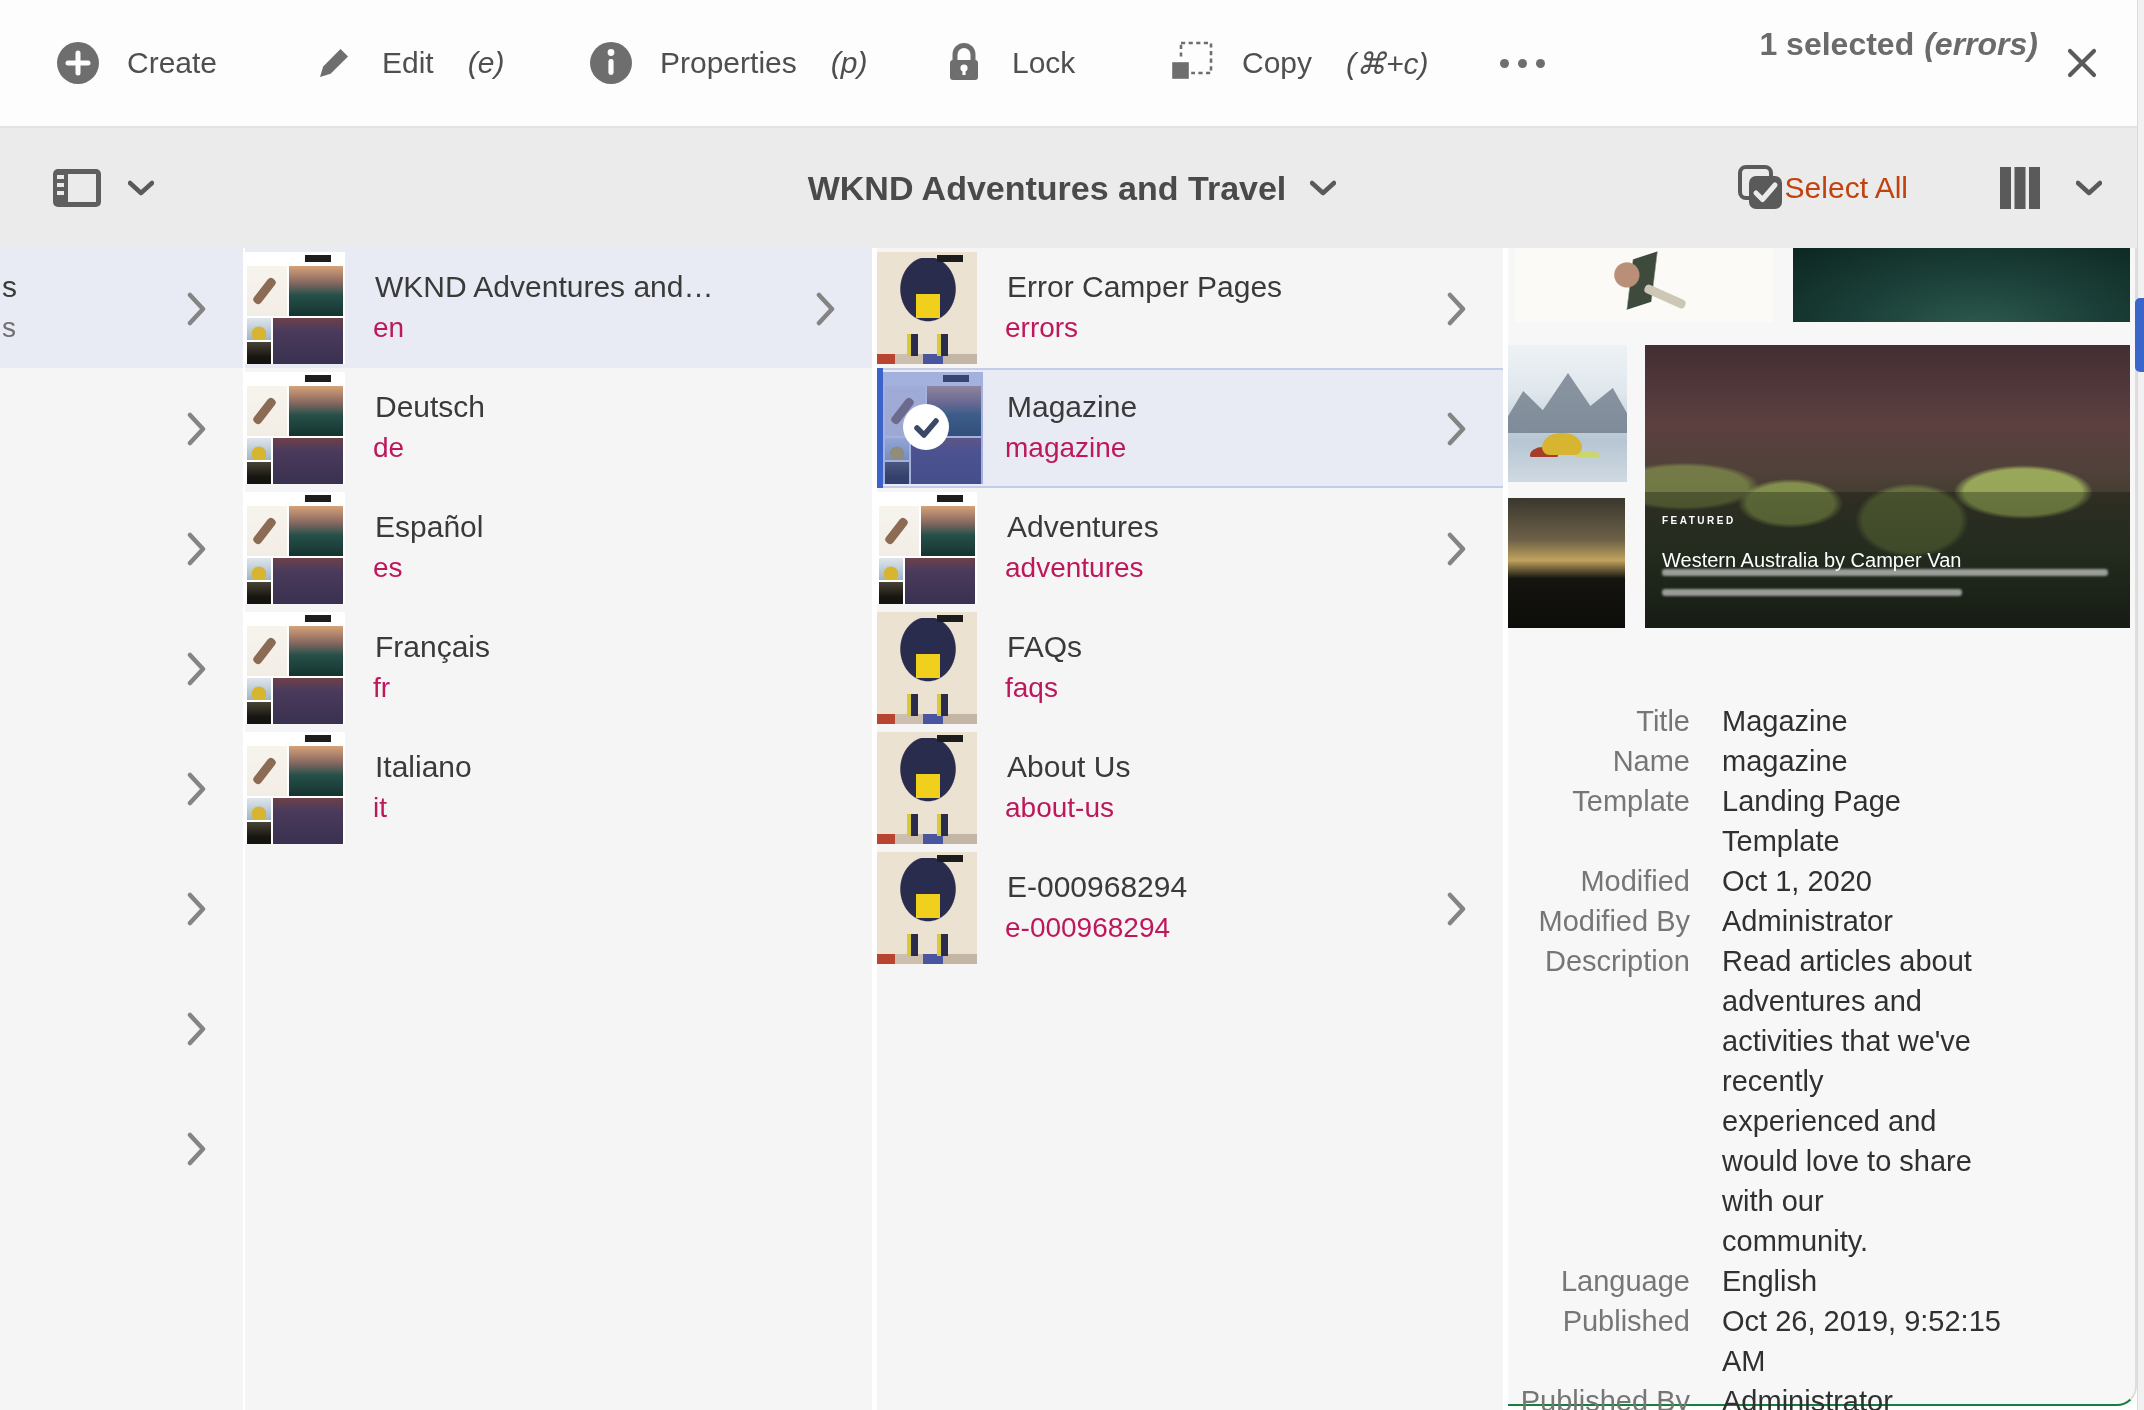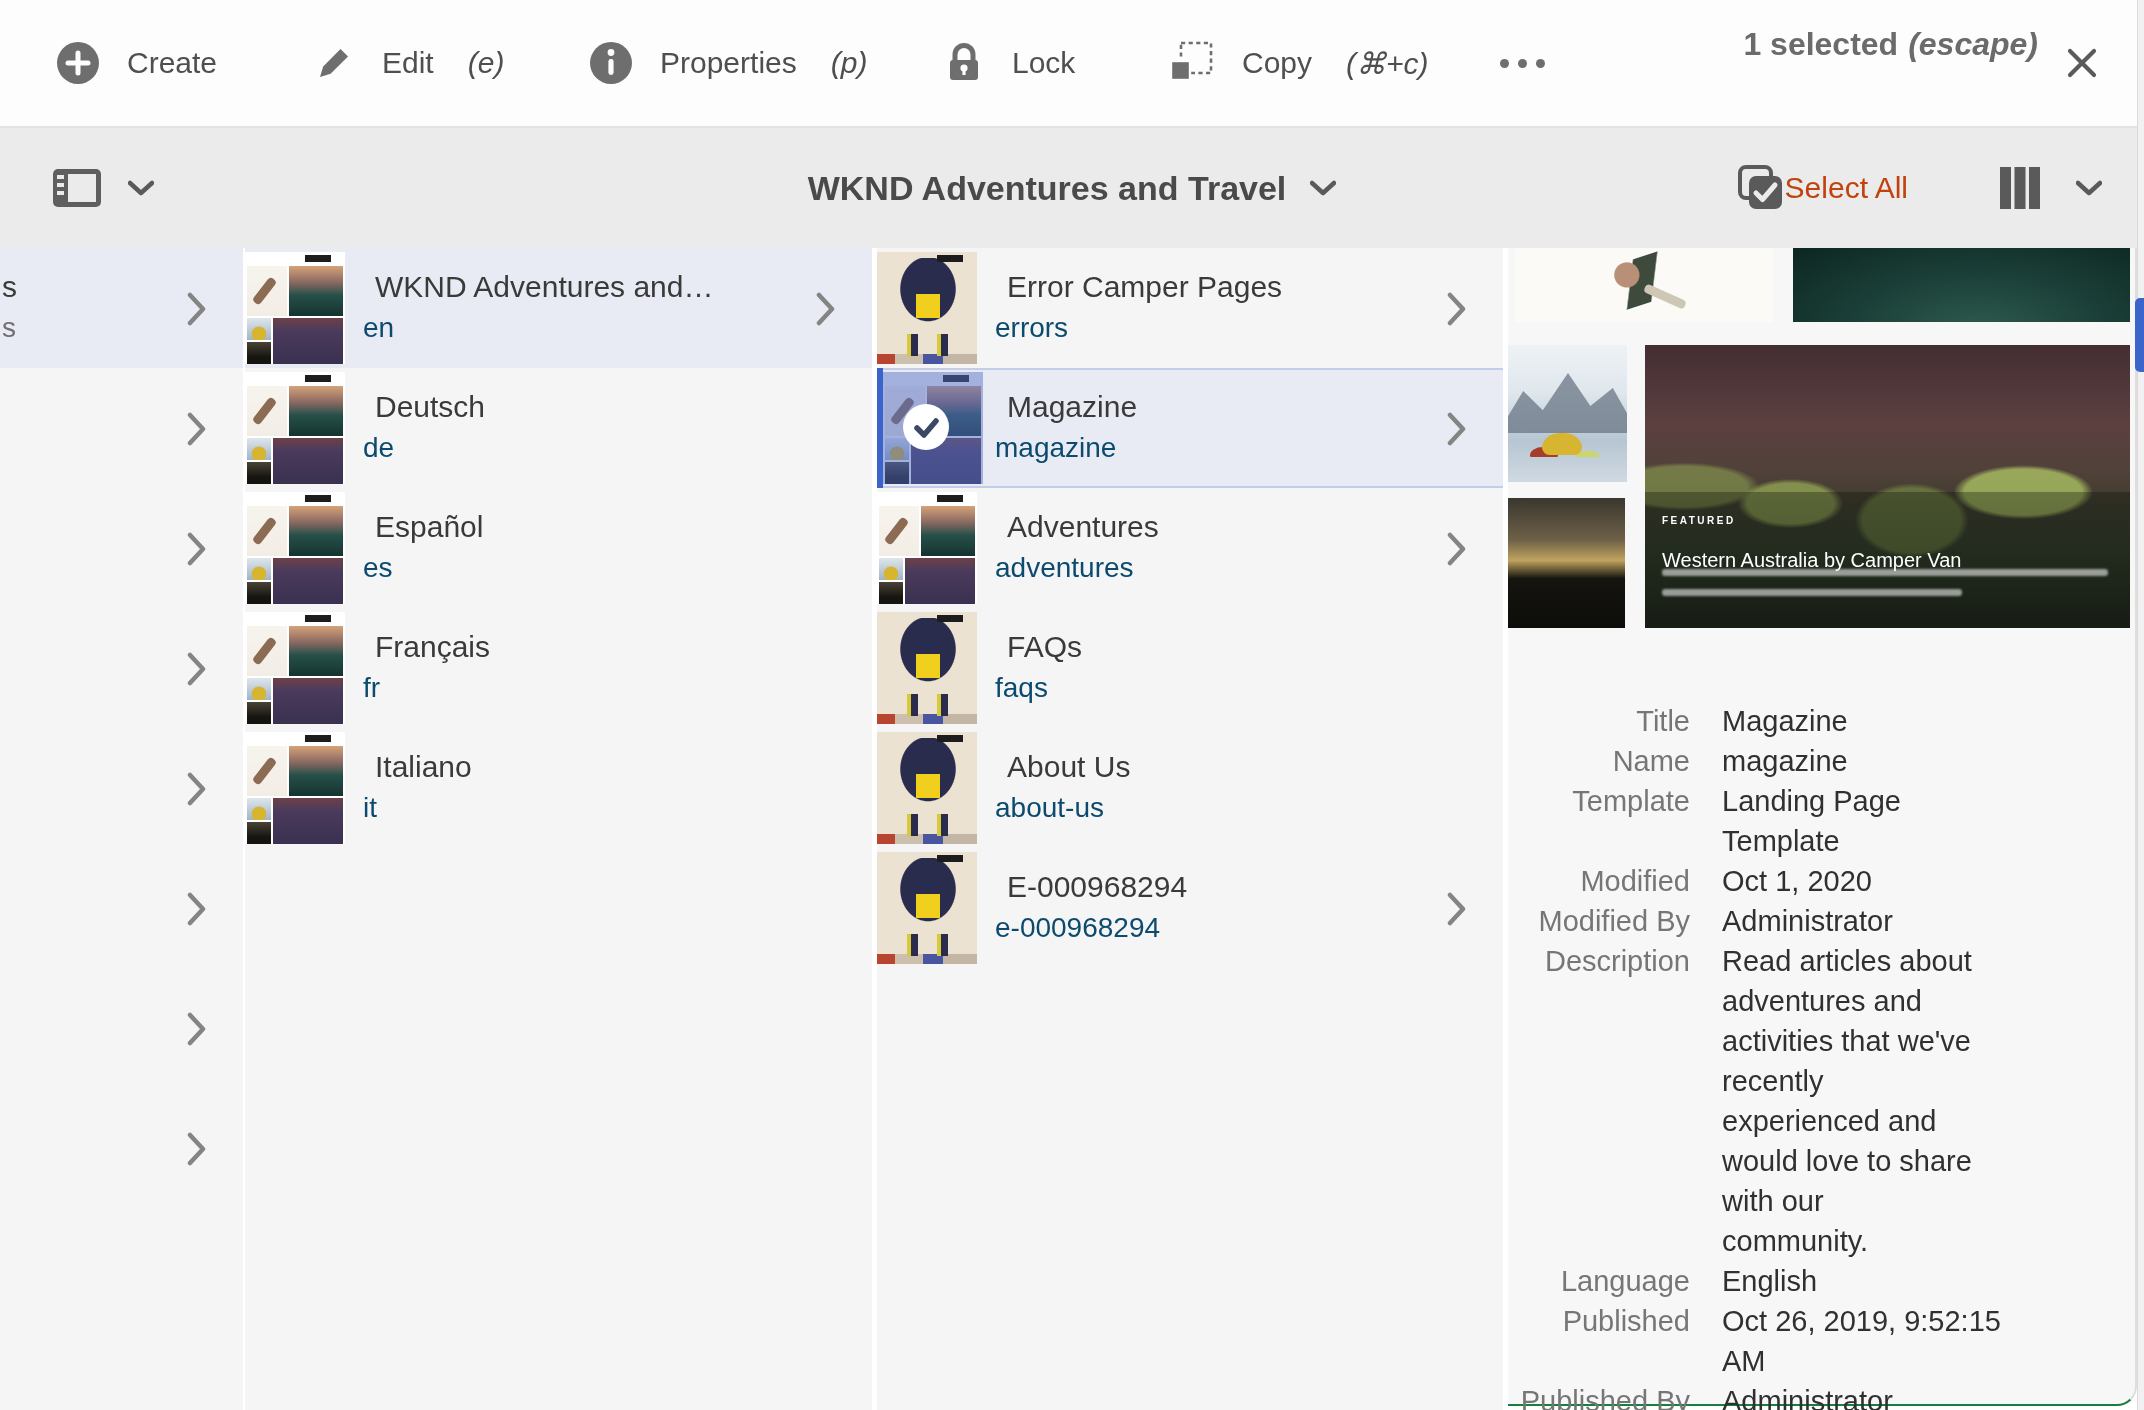--- a/index.html
+++ b/index.html
@@ -37,21 +37,21 @@
   .columns { position:absolute; left:0; top:248px; width:2144px; height:1162px; background:#fff; }
   .col { position:absolute; top:0; bottom:0; background:#f5f5f5; }
   .col1 { left:0; width:243px; }
   .col2 { left:245px; width:627px; }
   .col3 { left:877px; width:626px; }
   .row { position:relative; height:120px; }
   .row.selected { background:#e8ebf4; }
   .row.checked { background:#e8ebf4;
     box-shadow: inset 6px 0 0 #3b63c9, inset 0 2px 0 #c3cde8, inset 0 -2px 0 #c3cde8; }
   .row .title { position:absolute; left:130px; top:22px; font-size:30px; color:#3a3a3a; white-space:nowrap; }
-  .row .sub { position:absolute; left:118px; top:64px; font-size:28px; color:#0c4a6e; white-space:nowrap; }
+  .row .sub { position:absolute; left:128px; top:64px; font-size:28px; color:#be185d; white-space:nowrap; }
   .col1 .frag-t { position:absolute; left:2px; top:22px; font-size:30px; color:#3a3a3a; }
   .col1 .frag-s { position:absolute; left:2px; top:64px; font-size:28px; color:#6f6f6f; }
   .chev { position:absolute; right:36px; top:44px; }
 
   
   .thumb { position:absolute; left:0; top:4px; width:100px; height:112px; overflow:hidden; }
   .checked .thumb { left:6px; }
   .thumb-site { background:
     linear-gradient(#1c1c1c,#1c1c1c) 60px 3px / 26px 7px no-repeat,
     radial-gradient(circle at 50% 72%, #d8b531 36%, transparent 38%) 2px 66px / 24px 22px no-repeat,
@@ -185,21 +185,21 @@
     </div>
     <div class="tb-item tb-more">
       <span class="dots">
           <i></i>
           <i></i>
           <i></i>
         </span>
     </div>
     <div class="tb-status">
       <span>1 selected</span>
-      <span class="esc">(escape)</span>
+      <span class="esc">(errors)</span>
     </div>
     <div class="tb-close">
       <span>
         <svg width="36" height="36" viewBox="0 0 36 36">
             <path d="M6 6l24 24M30 6L6 30" stroke="#5a5a5a" stroke-width="4.2" stroke-linecap="round"></path>
           </svg>
       </span>
     </div>
   </div>
 

